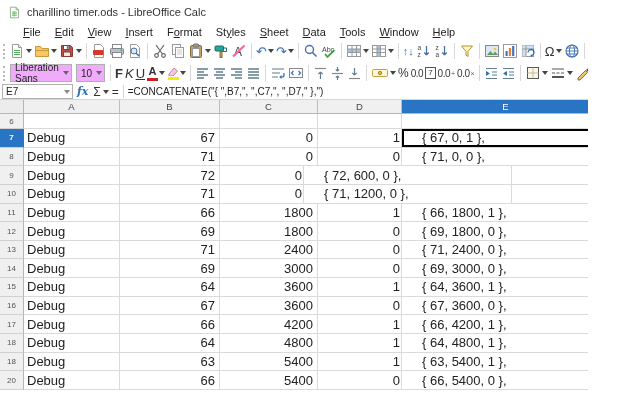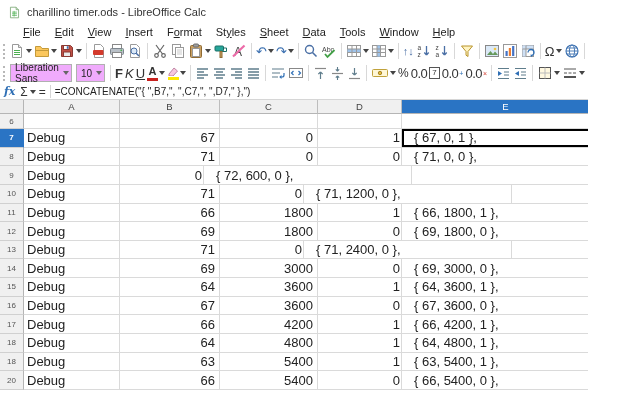--- a/index.html
+++ b/index.html
@@ -19,21 +19,21 @@
   .tbtn svg{display:block;}
   .dd{width:0;height:0;border-left:3px solid transparent;border-right:3px solid transparent;border-top:4px solid #444;margin-left:1px;}
   .tg{font-size:11px;color:#333;line-height:1;}
   .arr{color:#3a6fb0;font-size:13px;line-height:1;}
   .combo{border:1px solid #b0b0b0;background:#f0abfc;height:16px;display:flex;align-items:center;
          font-size:10px;color:#222;padding:0 2px 0 4px;margin:0 2px;}
   .combo .dd{margin-left:4px;border-top-color:#666;}
   .stack{display:flex;flex-direction:column;align-items:center;line-height:1;}
   .cbar{width:11px;height:3px;margin-top:1px;}
   .boxed{border:1px solid #555;font-size:8px;padding:0 2px;color:#333;line-height:1.2;}
-  .small-num{font-size:13px;color:#333;letter-spacing:-0.5px;}
+  .small-num{font-size:10px;color:#333;letter-spacing:-0.5px;}
   .sup{font-size:7px;line-height:1;margin-left:1px;}
   
   .fbar{height:15px;display:flex;align-items:center;font-size:10px;border-bottom:1px solid #d6d6d6;}
   .namebox{width:66px;height:13px;border:1px solid #b0b0b0;display:flex;align-items:center;
            padding-left:3px;margin-left:2px;background:#fff;}
   .namebox .dd{margin-left:auto;margin-right:2px;border-top-color:#888;}
   .fx{font-family:"DejaVu Serif",serif;font-style:italic;font-weight:bold;color:#2f6fb5;font-size:11px;padding:0 4px;}
   .sigma{font-size:12px;color:#333;padding:0 1px;}
   .eq{font-size:12px;color:#333;padding:0 4px 0 3px;}
   .finput{flex:1;height:13px;border-left:1px solid #d6d6d6;display:flex;align-items:center;
@@ -49,21 +49,21 @@
   .row.short{height:15px;}
   .rn{width:24px;flex:none;background:#f0f0f0;border-right:1px solid #b5b5b5;border-bottom:1px solid #d0d0d0;box-sizing:border-box;
       font-size:8px;color:#555;display:flex;align-items:center;justify-content:center;}
   .rn.hl{background:#2a74c4;border-right-color:#2a74c4;color:#fff;font-weight:bold;}
   .cell{border-right:1px solid #dadada;border-bottom:1px solid #dadada;box-sizing:border-box;flex:none;
         display:flex;align-items:center;overflow:hidden;white-space:nowrap;background:#fff;}
   .cA{width:96px;padding-left:3px;}
   .cB{width:100px;justify-content:flex-end;padding-right:4px;}
   .cC{width:98px;justify-content:flex-end;padding-right:4px;}
   .cD{width:84px;justify-content:flex-end;padding-right:1px;}
-  .cE{width:208px;padding-left:12px;position:relative;}
+  .cE{width:208px;padding-left:20px;position:relative;}
   .cF{flex:1;border-right:none;}
   .wA{width:96px;}.wB{width:100px;}.wC{width:98px;}.wD{width:84px;}.wE{width:208px;}.wF{flex:1;border-right:none;}
   .selcell{box-shadow:inset 0 0 0 2px #000;}
   .handle{position:absolute;right:-1px;bottom:-1px;width:4px;height:4px;background:#000;}
 </style>
 </head>
 <body>
 
 <div id="app">
 
@@ -458,20 +458,24 @@
     </span>
     <span class="tbtn">
       <svg width="16" height="16" viewBox="0 0 16 16">
           <path d="M3 13l7.5-7.5 2 2L5 15H3z" fill="#f0c36d" stroke="#8a6d3b"></path>
           <path d="M11 5l2 2 1.5-1.5-2-2z" fill="#555"></path>
         </svg>
     </span>
   </div>
 
   <div class="fbar">
+    <span class="namebox">
+      <span>E7</span>
+      <span class="dd"></span>
+    </span>
     <span class="fx">fx</span>
     <span class="sigma">Σ</span>
     <span class="dd"></span>
     <span class="eq">=</span>
     <span class="finput">=CONCATENATE("{ ",B7,", ",C7,", ",D7," },")</span>
   </div>
 
   <div class="grid">
     <div class="hrow">
       <div class="hcorner"></div>
@@ -506,20 +510,21 @@
     <div class="cell cA">Debug</div>
     <div class="cell cB">71</div>
     <div class="cell cC">0</div>
     <div class="cell cD">0</div>
     <div class="cell cE">{ 71, 0, 0 },</div>
     <div class="cell cF"></div>
   </div>
         <div class="row">
     <div class="rn">9</div>
     <div class="cell cA">Debug</div>
+    <div class="cell cB">72</div>
     <div class="cell cD">0</div>
     <div class="cell cE">{ 72, 600, 0 },</div>
     <div class="cell cF"></div>
   </div>
         <div class="row">
     <div class="rn">10</div>
     <div class="cell cA">Debug</div>
     <div class="cell cB">71</div>
     <div class="cell cD">0</div>
     <div class="cell cE">{ 71, 1200, 0 },</div>
@@ -540,20 +545,21 @@
     <div class="cell cB">69</div>
     <div class="cell cC">1800</div>
     <div class="cell cD">0</div>
     <div class="cell cE">{ 69, 1800, 0 },</div>
     <div class="cell cF"></div>
   </div>
         <div class="row">
     <div class="rn">13</div>
     <div class="cell cA">Debug</div>
     <div class="cell cB">71</div>
+    <div class="cell cC">2400</div>
     <div class="cell cD">0</div>
     <div class="cell cE">{ 71, 2400, 0 },</div>
     <div class="cell cF"></div>
   </div>
         <div class="row">
     <div class="rn">14</div>
     <div class="cell cA">Debug</div>
     <div class="cell cB">69</div>
     <div class="cell cC">3000</div>
     <div class="cell cD">0</div>

